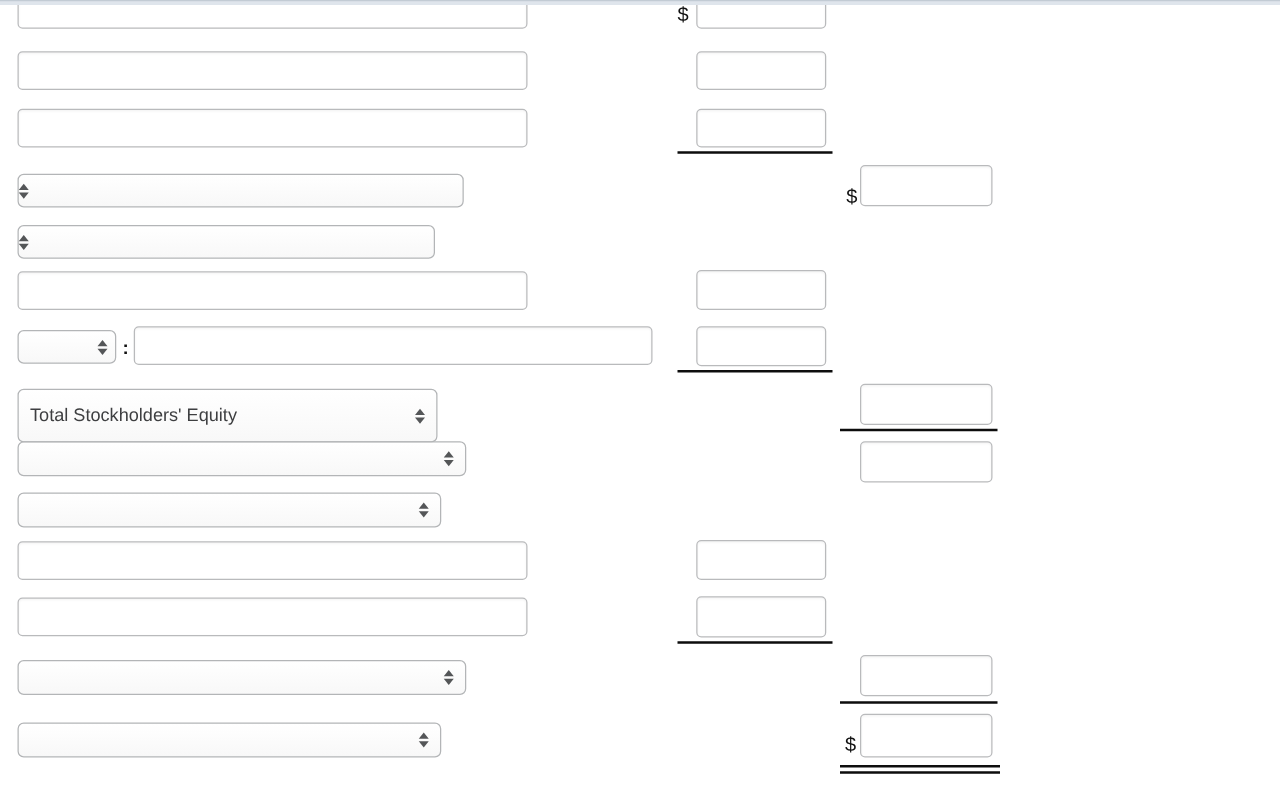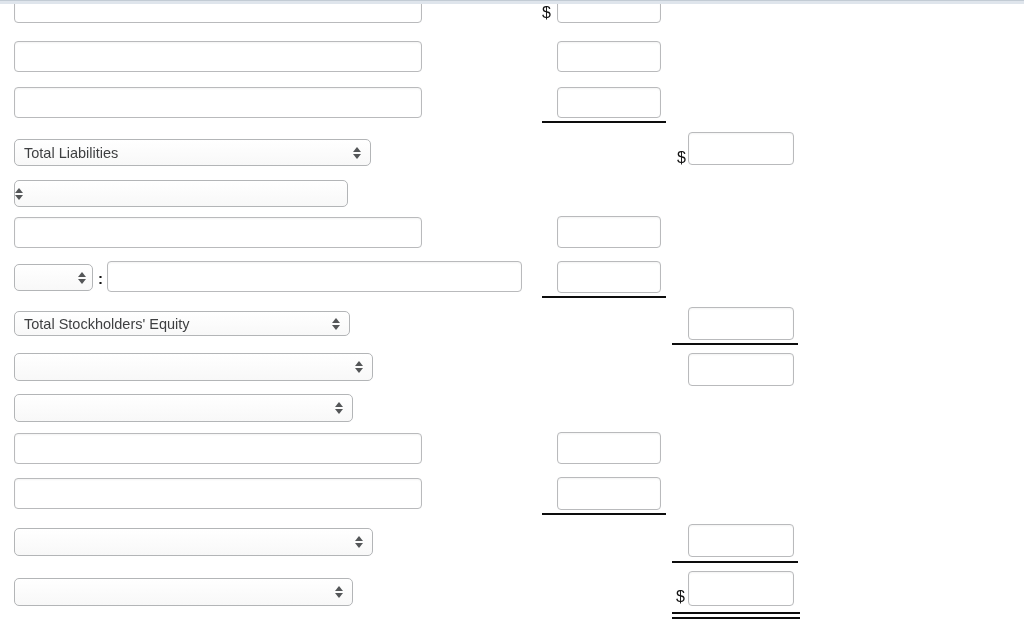--- a/index.html
+++ b/index.html
@@ -48,21 +48,20 @@
 <input class="txt-input" style="left: 557px; top: -9px; width: 104px; height: 32px;" value="">
 
 <input class="txt-input" style="left: 14px; top: 41px; width: 408px; height: 31px;" value="">
 <input class="txt-input" style="left: 557px; top: 41px; width: 104px; height: 31px;" value="">
 
 <input class="txt-input" style="left: 14px; top: 87px; width: 408px; height: 31px;" value="">
 <input class="txt-input" style="left: 557px; top: 87px; width: 104px; height: 31px;" value="">
 <div class="uline" style="left:542px;top:121px;width:124px;"></div>
 
 <div class="sel" style="left:14px;top:139px;width:357px;height:27px;">
-  <span class="sel-label">Total Liabilities</span>
   <span class="stepper">
       <span class="tri-up"></span>
       <span class="tri-down"></span>
     </span>
 </div>
 <span class="money" style="left:677px;top:149px;">$</span>
 <input class="txt-input" style="left: 688px; top: 132px; width: 106px; height: 33px;" value="">
 
 <div class="sel" style="left:14px;top:180px;width:334px;height:27px;">
   <span class="stepper">
@@ -79,21 +78,21 @@
   <span class="stepper" style="margin-right:6px;">
       <span class="tri-up"></span>
       <span class="tri-down"></span>
     </span>
 </div>
 <span class="colon" style="left:98px;top:270px;">:</span>
 <input class="txt-input" style="left: 107px; top: 261px; width: 415px; height: 31px;" value="">
 <input class="txt-input" style="left: 557px; top: 261px; width: 104px; height: 32px;" value="">
 <div class="uline" style="left:542px;top:296px;width:124px;"></div>
 
-<div class="sel" style="left:14px;top:311px;width:336px;height:25px;">
+<div class="sel" style="left:14px;top:311px;width:336px;height:43px;">
   <span class="sel-label">Total Stockholders' Equity</span>
   <span class="stepper">
       <span class="tri-up"></span>
       <span class="tri-down"></span>
     </span>
 </div>
 <input class="txt-input" style="left: 688px; top: 307px; width: 106px; height: 33px;" value="">
 <div class="uline" style="left:672px;top:343px;width:126px;"></div>
 
 <div class="sel" style="left:14px;top:353px;width:359px;height:28px;">

